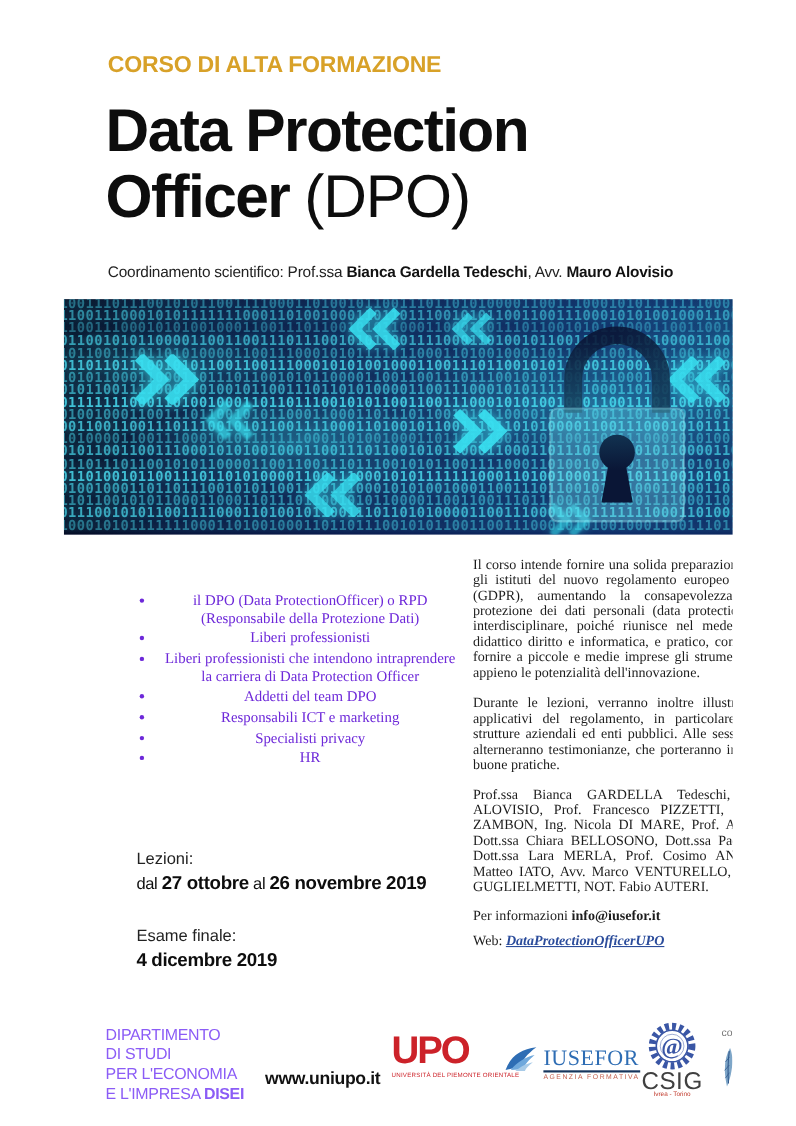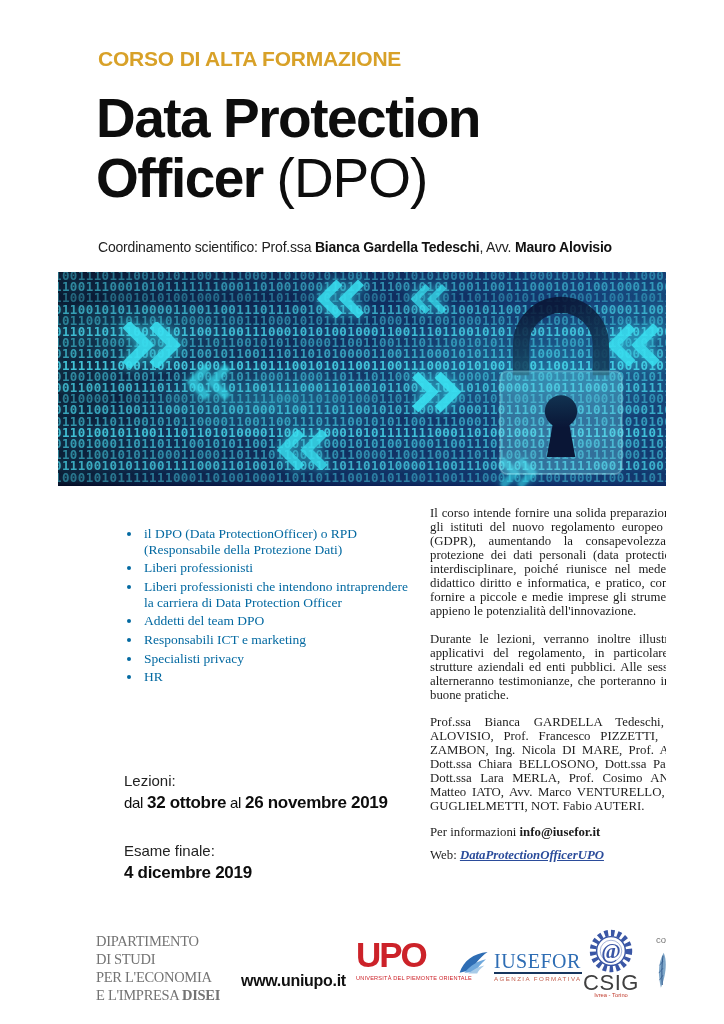--- a/index.html
+++ b/index.html
@@ -33,39 +33,39 @@
   .chev { position:absolute; z-index:2; color:#38dff0; filter:drop-shadow(0 0 6px rgba(56,223,240,.9)); }
   .chev svg { display:block; }
   .chev.flip svg { transform:scaleX(-1); }
   .chev.soft { filter:blur(1px) drop-shadow(0 0 5px rgba(56,223,240,.8)); }
   .padlock { position:absolute; left:408px; top:4px; z-index:2; }
 
   
   .columns { position:absolute; left:0; top:500px; width:724px; }
   .leftcol { position:absolute; left:66px; top:0; width:296px; color:#111; }
   .left-heading { font-size:24px; font-weight:bold; letter-spacing:-0.5px; color:#0d0d0d; }
-  .bullets { margin:26px 0 0 18px; font-family:"Liberation Serif", serif; font-size:13.5px; line-height:1.16; color:#0369a1; }
+  .bullets { margin:38px 0 0 18px; font-family:"Liberation Serif", serif; font-size:13.5px; line-height:1.16; color:#6d28d9;text-align:center; }
   .bullets li { margin-bottom:3px; padding-left:2px; }
   .lessons { margin-top:0; position:absolute; left:0; top:272px; font-size:15px; color:#222; }
   .lessons .dates, .exam .date { font-size:17px; font-weight:bold; color:#0d0d0d; margin-top:4px; letter-spacing:-0.3px; }
   .lessons .dates .w { font-weight:normal; font-size:15px; }
   .exam { position:absolute; left:0; top:342px; font-size:15px; color:#222; }
 
   .rightcol { position:absolute; left:372px; top:6px; width:318px; font-family:"Liberation Serif", serif; font-size:12.8px; line-height:1.1; color:#1c1c1c; text-align:justify; }
   .rightcol p.para { margin-bottom:13px; }
   .docenti-label { font-weight:bold; margin-bottom:8px; text-align:left; }
   .docenti { margin-bottom:12px; }
   .infoline { text-align:left; margin-bottom:9px; }
   .infoline b { font-weight:bold; }
   .webline { text-align:left; }
   .weblink { color:#2B4C9B; font-weight:bold; text-decoration:underline; cursor:pointer;font-style:italic; }
 
   
   .footer { position:absolute; left:0; top:928px; width:724px; height:80px; }
-  .dept { position:absolute; left:38px; top:4px; font-size:14.5px; line-height:18px; letter-spacing:-0.3px; color:#737373;font-family:Liberation Serif, serif; }
+  .dept { position:absolute; left:38px; top:4px; font-size:14.5px; line-height:18px; letter-spacing:-0.3px; color:#8b5cf6; }
   .dept b { font-weight:bold; }
   .site { position:absolute; left:183px; top:44px; font-size:16px; font-weight:bold; letter-spacing:-0.3px; color:#111; }
 
   .upo-logo { position:absolute; left:298px; top:10px; width:96px; text-align:left; }
   .upo-name { font-size:35px; line-height:34px; font-weight:bold; letter-spacing:-2px; color:#CC2229; }
   .upo-sub { margin-top:3px; font-size:5.6px; letter-spacing:.2px; color:#CC2229; white-space:nowrap; }
 
   .iusefor-logo { position:absolute; left:400px; top:22px; display:flex; align-items:flex-end; }
   .iusefor-text { margin-left:4px; }
   .iusefor-name { font-family:"Liberation Serif", serif; font-size:20px; line-height:18px; letter-spacing:.5px; color:#2e6db4; border-bottom:2px solid #17365d; padding-bottom:2px; }
@@ -201,21 +201,21 @@
           <li>Liberi professionisti</li>
           <li>Liberi professionisti che intendono intraprendere la carriera di Data Protection Officer</li>
           <li>Addetti del team DPO</li>
           <li>Responsabili ICT e marketing</li>
           <li>Specialisti privacy</li>
           <li>HR</li>
         </ul>
 
       <div class="lessons">
         <div>Lezioni:</div>
-        <div class="dates"><span class="w">dal </span><span>32 ottobre</span><span class="w"> al </span><span>26 novembre 2019</span></div>
+        <div class="dates"><span class="w">dal </span><span>27 ottobre</span><span class="w"> al </span><span>26 novembre 2019</span></div>
       </div>
 
       <div class="exam">
         <div>Esame finale:</div>
         <div class="date">4 dicembre 2019</div>
       </div>
     </div>
 
     <div class="rightcol">
       <p class="para">Il corso intende fornire una solida preparazione sui principi e gli istituti del nuovo regolamento europeo per la Privacy (GDPR), aumentando la consapevolezza relativa alla protezione dei dati personali (data protection). Il taglio è interdisciplinare, poiché riunisce nel medesimo pacchetto didattico diritto e informatica, e pratico, con l'intenzione di fornire a piccole e medie imprese gli strumenti per sfruttare appieno le potenzialità dell'innovazione.</p>

